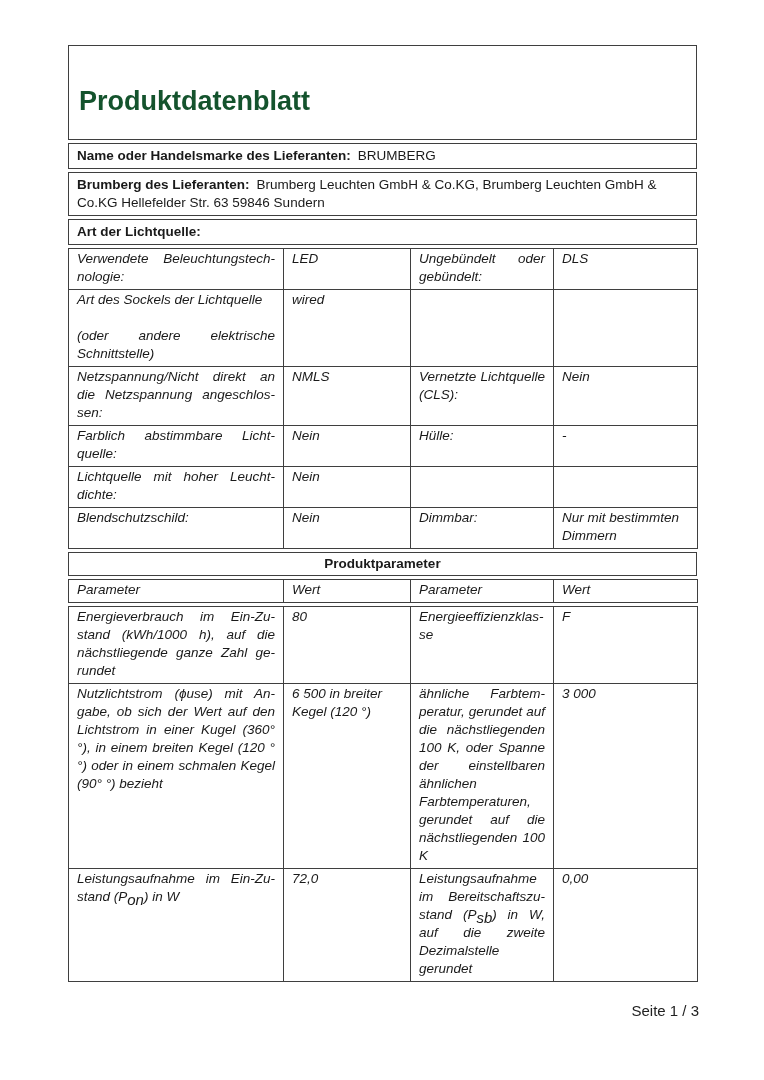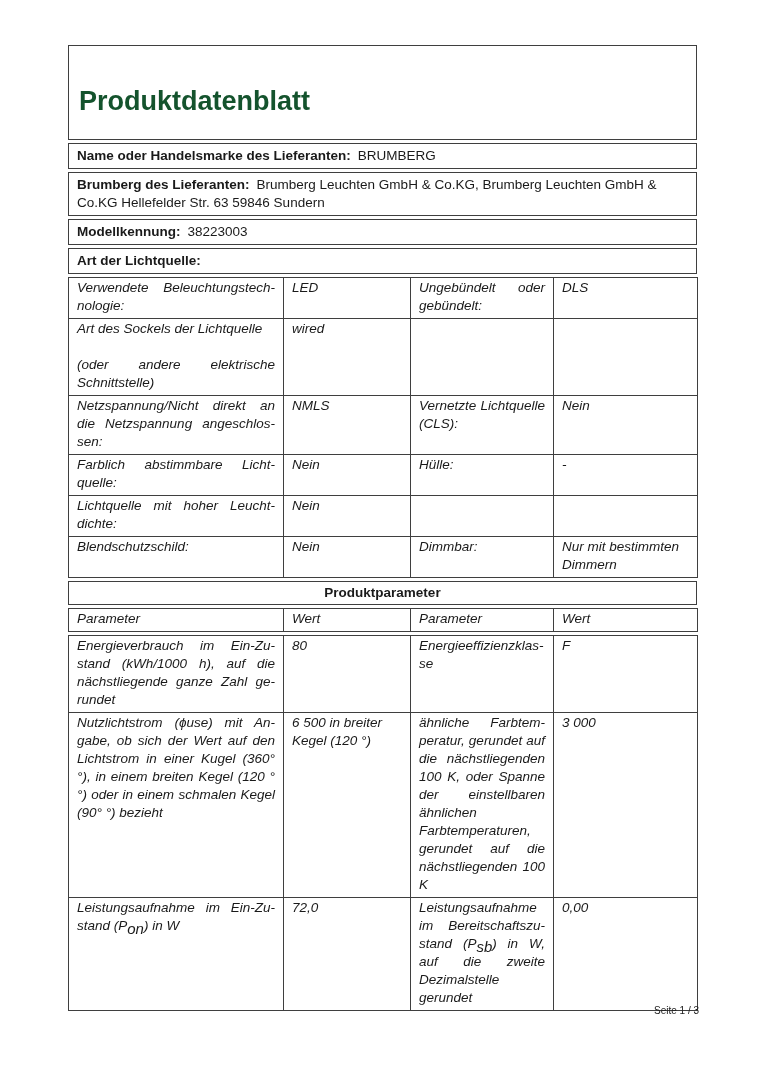--- a/index.html
+++ b/index.html
@@ -22,43 +22,40 @@
   table.grid{width:629px;border-collapse:collapse;table-layout:fixed;margin-bottom:3px;}
   table.grid td{
     border:1px solid #3f3f3f;vertical-align:top;
     padding:1px 8px 3px 8px;overflow-wrap:break-word;hyphens:manual;font-style:italic;
   }
   td.pc{text-align:justify;white-space:pre-line;}
   td.vc{text-align:left;}
   sub{font-size:15px;line-height:0;}
   .footer{
     position:absolute;left:68px;top:1004px;width:631px;
-    text-align:right;font-size:10px;line-height:14px;color:#222;
+    text-align:right;font-size:15px;line-height:14px;color:#222;
   }
 </style>
 </head>
 <body>
 
 <div class="doc">
 
   <section class="box header-box">
     <h1 class="title" style="color: #14532d; margin-top: 32px;">Produktdatenblatt</h1>
   </section>
 
   <section class="box lv">
     <span class="lbl">Name oder Handelsmarke des Lieferanten:</span><span class="val">BRUMBERG</span>
   </section>
 
   <section class="box lv">
     <span class="lbl">Brumberg des Lieferanten:</span><span class="val">Brumberg Leuchten GmbH &amp; Co.KG, Brumberg Leuchten GmbH &amp; Co.KG Hellefelder Str. 63 59846 Sundern</span>
   </section>
 
-  <section class="box lv">
-    <span class="lbl">Modellkennung:</span><span class="val">38223003</span>
-  </section>
 
   <section class="box section-head">
     <span>Art der Lichtquelle:</span>
   </section>
 
   <table class="grid">
     <colgroup>
         <col style="width:215px">
         <col style="width:127px">
         <col style="width:143px">

